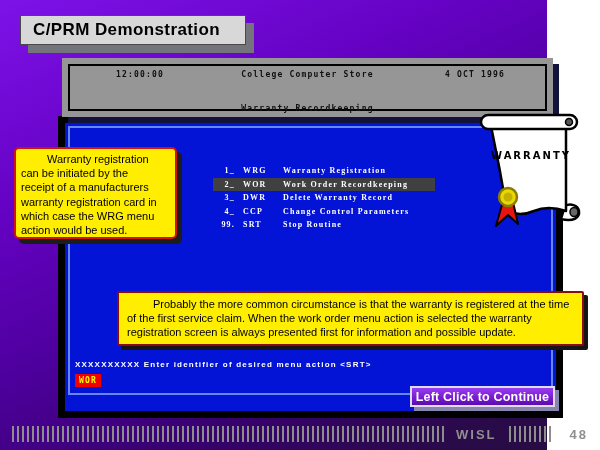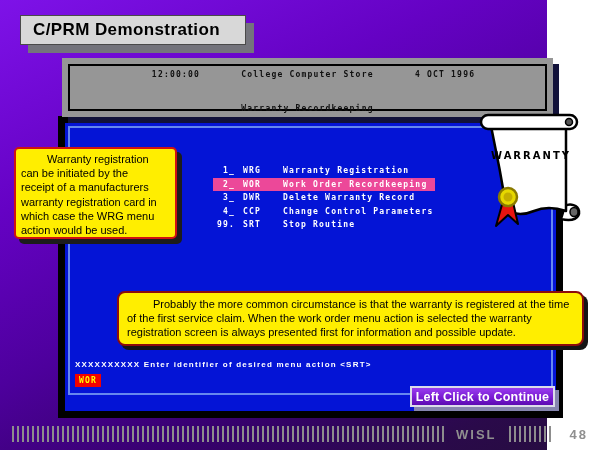--- a/index.html
+++ b/index.html
@@ -13,53 +13,53 @@
     display:flex;align-items:center;padding-left:12px;box-sizing:border-box;}
   .title-box span{font-size:17px;font-weight:bold;color:#000;letter-spacing:.4px;}
 
   
   .term-header{position:absolute;left:62px;top:58px;width:491px;height:59px;
     background:#969696;box-shadow:6px 6px 0 #12123a;box-sizing:border-box;padding:6px;z-index:2;}
   .term-header-inner{border:2px solid #000;width:100%;height:100%;box-sizing:border-box;
     padding:2px 10px;font-family:"DejaVu Sans Mono","Liberation Mono",monospace;
     font-size:8px;font-weight:bold;letter-spacing:1.2px;color:#101010;}
   .th-row{line-height:14px;display:flex;}
-  .th-left{width:120px;text-align:right;}
+  .th-left{width:120px;text-align:center;}
   .th-center{flex:1;text-align:center;}
-  .th-right{width:120px;text-align:left;}
+  .th-right{width:120px;text-align:center;}
   .th-row2{display:block;text-align:right;line-height:14px;}
   .th-row3{display:block;text-align:center;line-height:14px;margin-top:20px;}
 
   
   .screen{position:absolute;left:58px;top:116px;width:505px;height:302px;
     background:#0414d6;border:7px solid #000;box-sizing:border-box;z-index:1;}
   .inner-frame{position:absolute;left:3px;top:3px;right:3px;bottom:16px;
     border:2px solid #6688ee;pointer-events:none;}
 
   .menu{position:absolute;left:148px;top:41px;font-family:"DejaVu Sans Mono","Liberation Mono",monospace;
     font-size:8px;font-weight:bold;letter-spacing:1.2px;color:#fff;}
-  .menu-row{height:13.5px;line-height:13.5px;width:222px;padding-left:2px;box-sizing:border-box;}
-  .menu-row.hl{background:#ec4899;}
+  .menu-row{height:13.5px;line-height:13.5px;width:222px;padding-left:2px;box-sizing:border-box;font-family:Liberation Serif, serif;}
+  .menu-row.hl{background:#404040;}
   .m-num{display:inline-block;width:20px;text-align:right;}
   .m-code{display:inline-block;width:40px;margin-left:8px;}
   .m-label{display:inline-block;white-space:nowrap;}
 
   .prompt{position:absolute;left:10px;top:237px;font-family:Liberation Sans, sans-serif;
     font-size:8px;font-weight:bold;letter-spacing:1.2px;color:#fff;white-space:nowrap;}
   .wor-box{position:absolute;left:10px;top:251px;background:#f20000;color:#ffff00;
     font-family:"DejaVu Sans Mono","Liberation Mono",monospace;font-size:8px;font-weight:bold;
     letter-spacing:1.2px;padding:2px 4px;}
 
   
   .note{position:absolute;background:#ffee00;color:#000;font-size:11px;z-index:5;
     white-space:pre-line;box-sizing:border-box;}
   .note-left{left:14px;top:147px;width:163px;height:92px;border:2px solid #cf1212;
     border-radius:5px;box-shadow:5px 5px 0 #1c1c1c;padding:3px 5px;line-height:14.2px;text-indent:26px;}
   .note-bottom{left:117px;top:291px;width:467px;height:55px;border:2px solid #8c0c0c;
-    border-radius:8px;box-shadow:4px 4px 0 #151515;padding:4px 8px;line-height:14.2px;text-indent:26px;}
+    border-radius:2px;box-shadow:4px 4px 0 #151515;padding:4px 8px;line-height:14.2px;text-indent:26px;}
 
   
   .scroll-wrap{position:absolute;left:477px;top:111px;width:107px;height:124px;z-index:6;}
 
   
   .continue-btn{position:absolute;left:410px;top:386px;width:145px;height:21px;z-index:6;
     background:linear-gradient(180deg,#9a3cf0 0%,#7a1cd2 55%,#5c0ab2 100%);
     border:2px solid #dcdcea;box-shadow:4px 4px 0 #8585ae;box-sizing:border-box;
     display:flex;align-items:center;justify-content:center;cursor:pointer;}
   .continue-btn span{color:#fff;font-weight:bold;font-size:12.5px;letter-spacing:.2px;}

